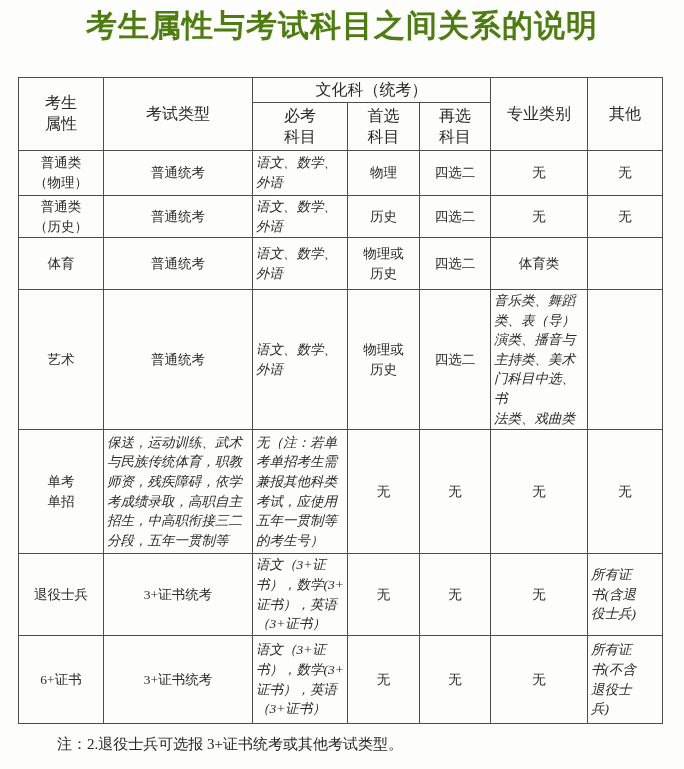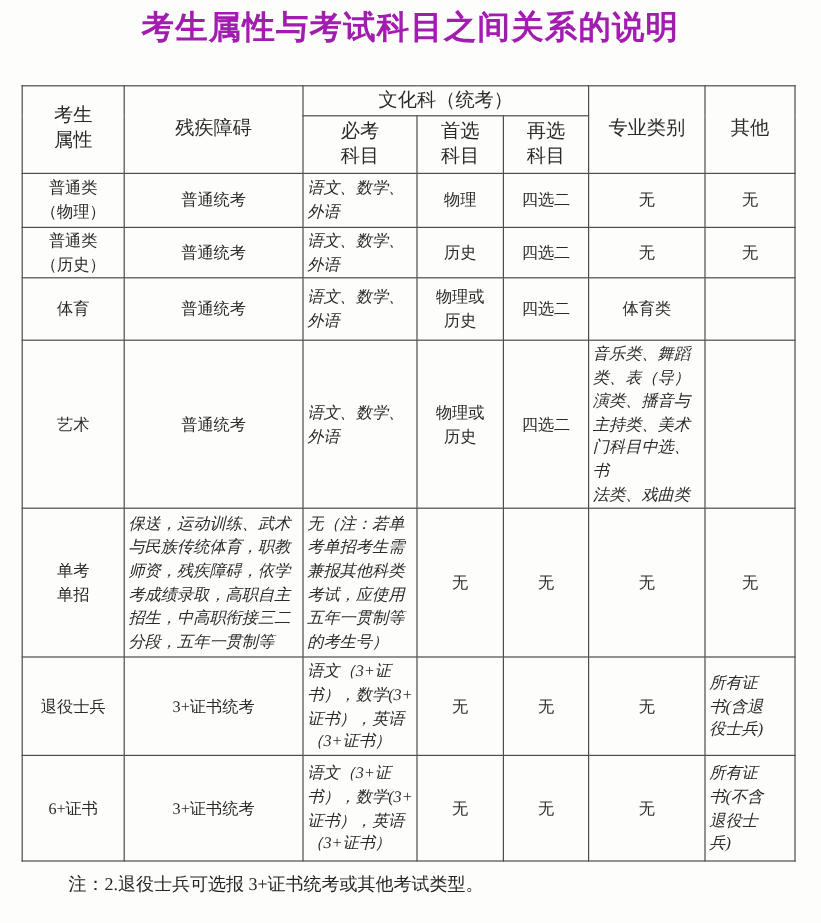--- a/index.html
+++ b/index.html
@@ -9,24 +9,24 @@
     background: #fdfdfc;
     color: #2a2a2a;
     font-family: "Liberation Serif", "DejaVu Serif", serif;
     position: relative;
     overflow: hidden;
   }
   .title {
     margin: 0;
     padding-top: 5px;
     text-align: center;
-    font-size: 27px;
+    font-size: 31px;
     font-weight: bold;
     letter-spacing: 1px;
-    color: #a21caf;
+    color: #4d7c0f;
   }
   table.rel-table {
     border-collapse: collapse;
     table-layout: fixed;
     width: 644px;
     margin: 30px 0 0 18px;
   }
   .rel-table th, .rel-table td {
     border: 1px solid #4d4d4d;
     vertical-align: middle;
@@ -85,21 +85,21 @@
       <col style="width:95px">
       <col style="width:72px">
       <col style="width:71px">
       <col style="width:97px">
       <col style="width:75px">
     </colgroup>
     <thead>
       <tr>
         <th rowspan="2">考生
 属性</th>
-        <th rowspan="2">残疾障碍</th>
+        <th rowspan="2">考试类型</th>
         <th colspan="3">文化科（统考）</th>
         <th rowspan="2">专业类别</th>
         <th rowspan="2">其他</th>
       </tr>
       <tr>
         <th>必考
 科目</th>
         <th>首选
 科目</th>
         <th>再选

